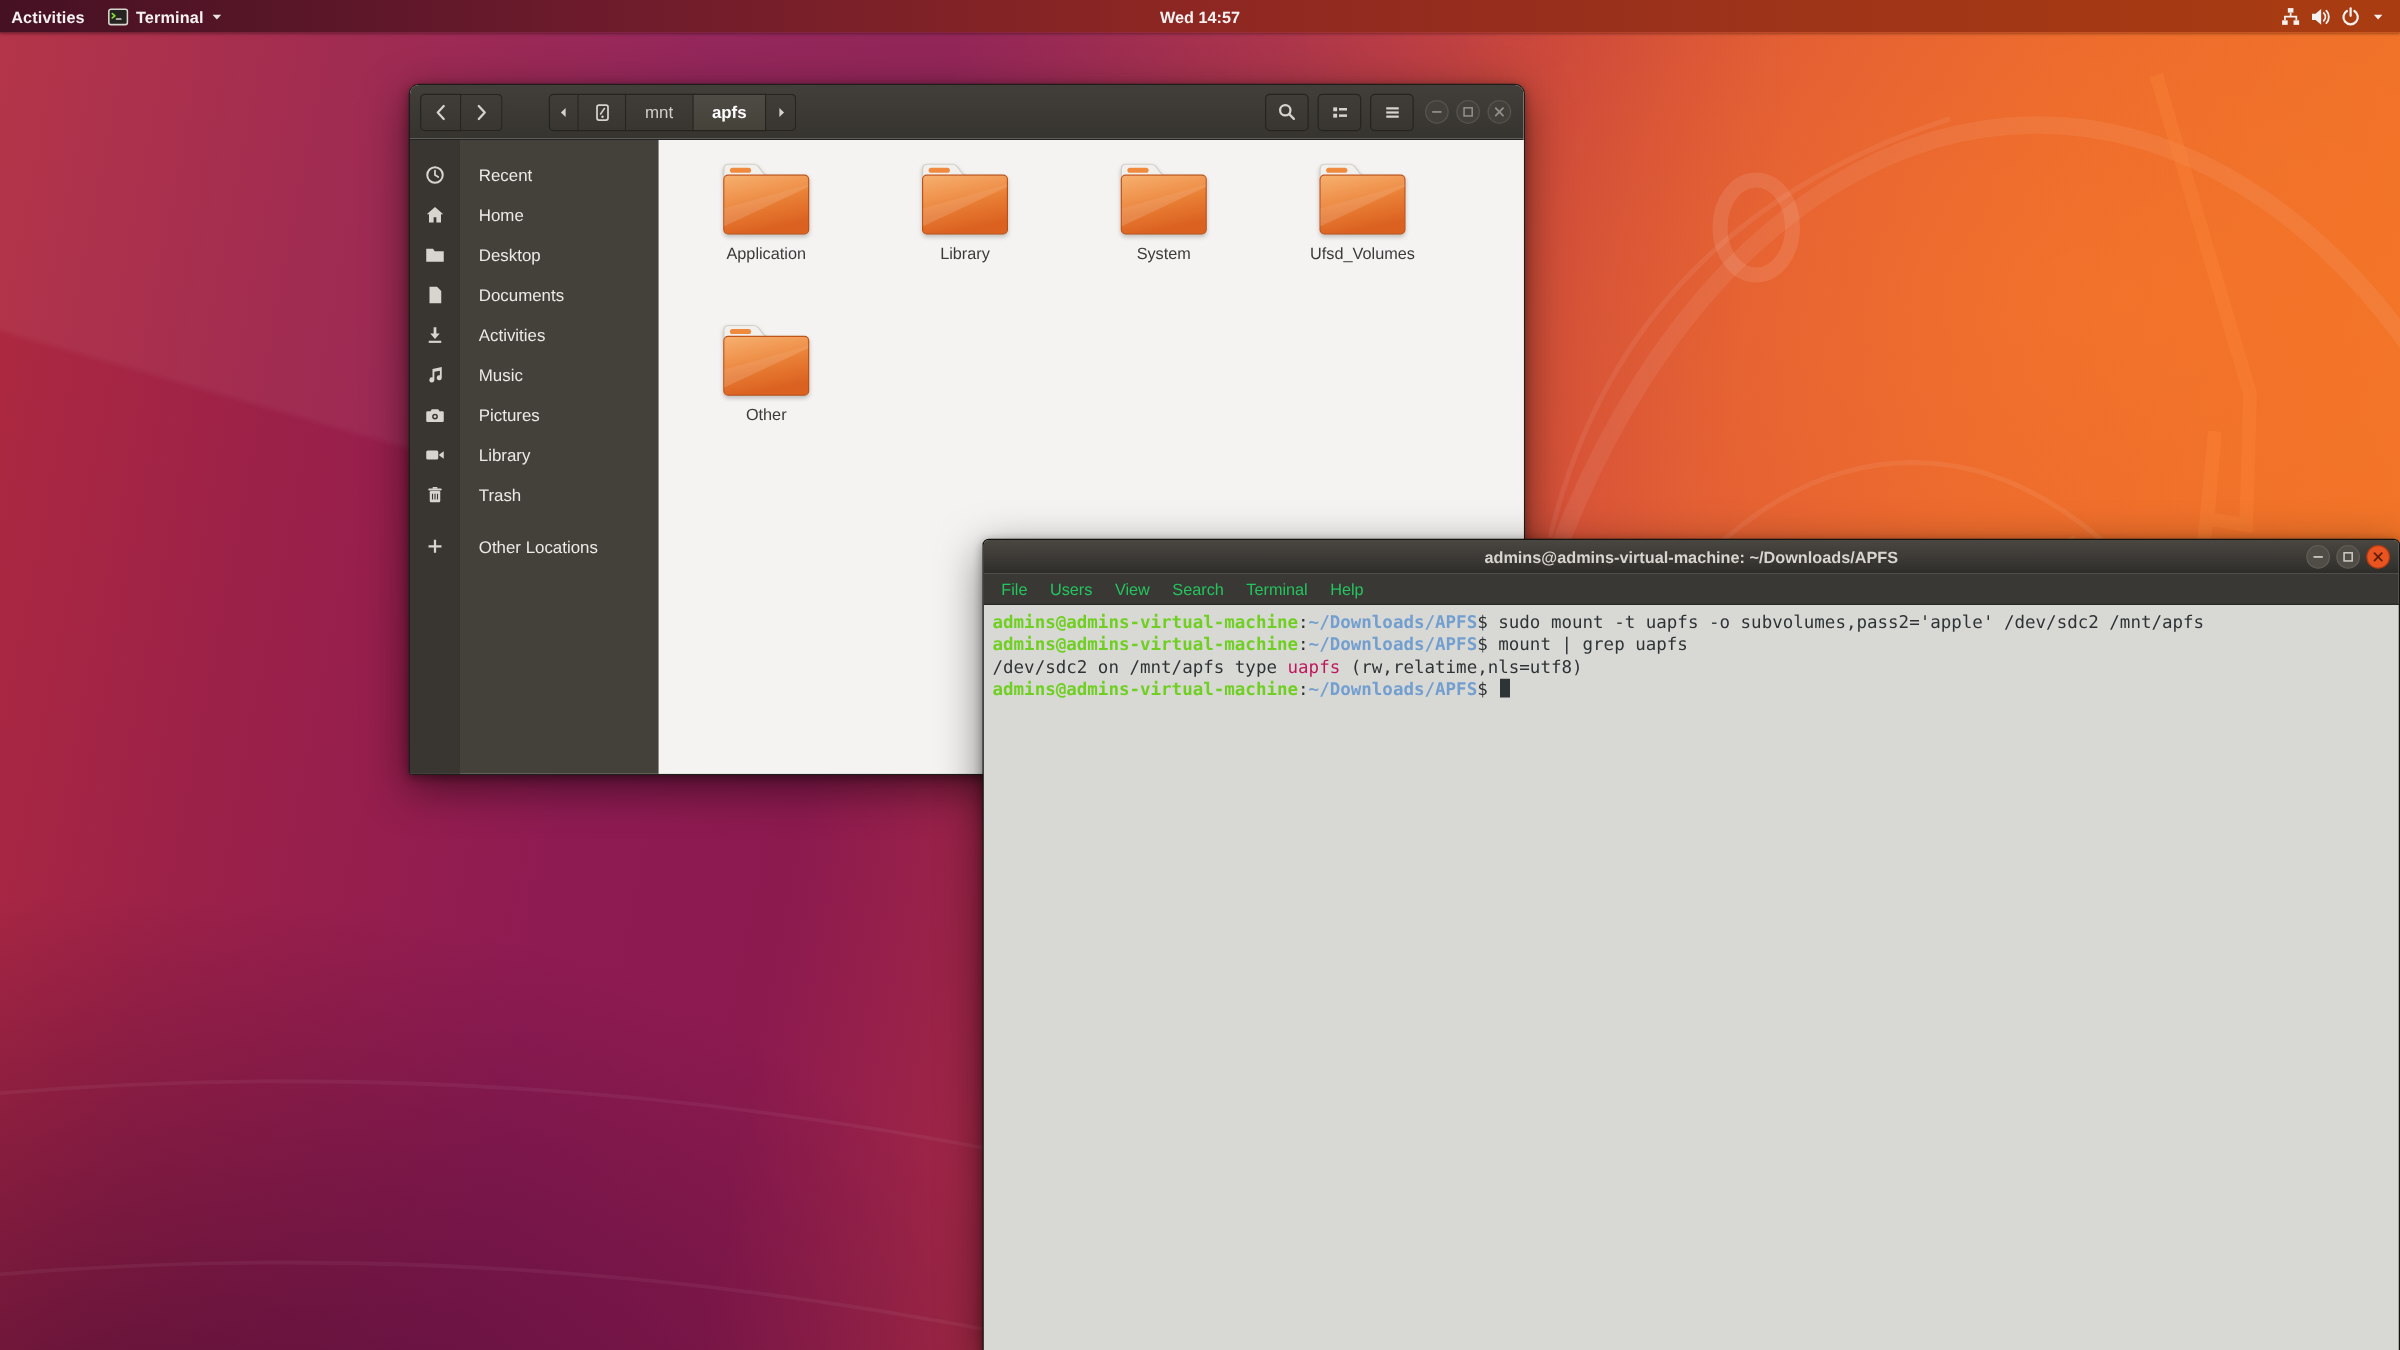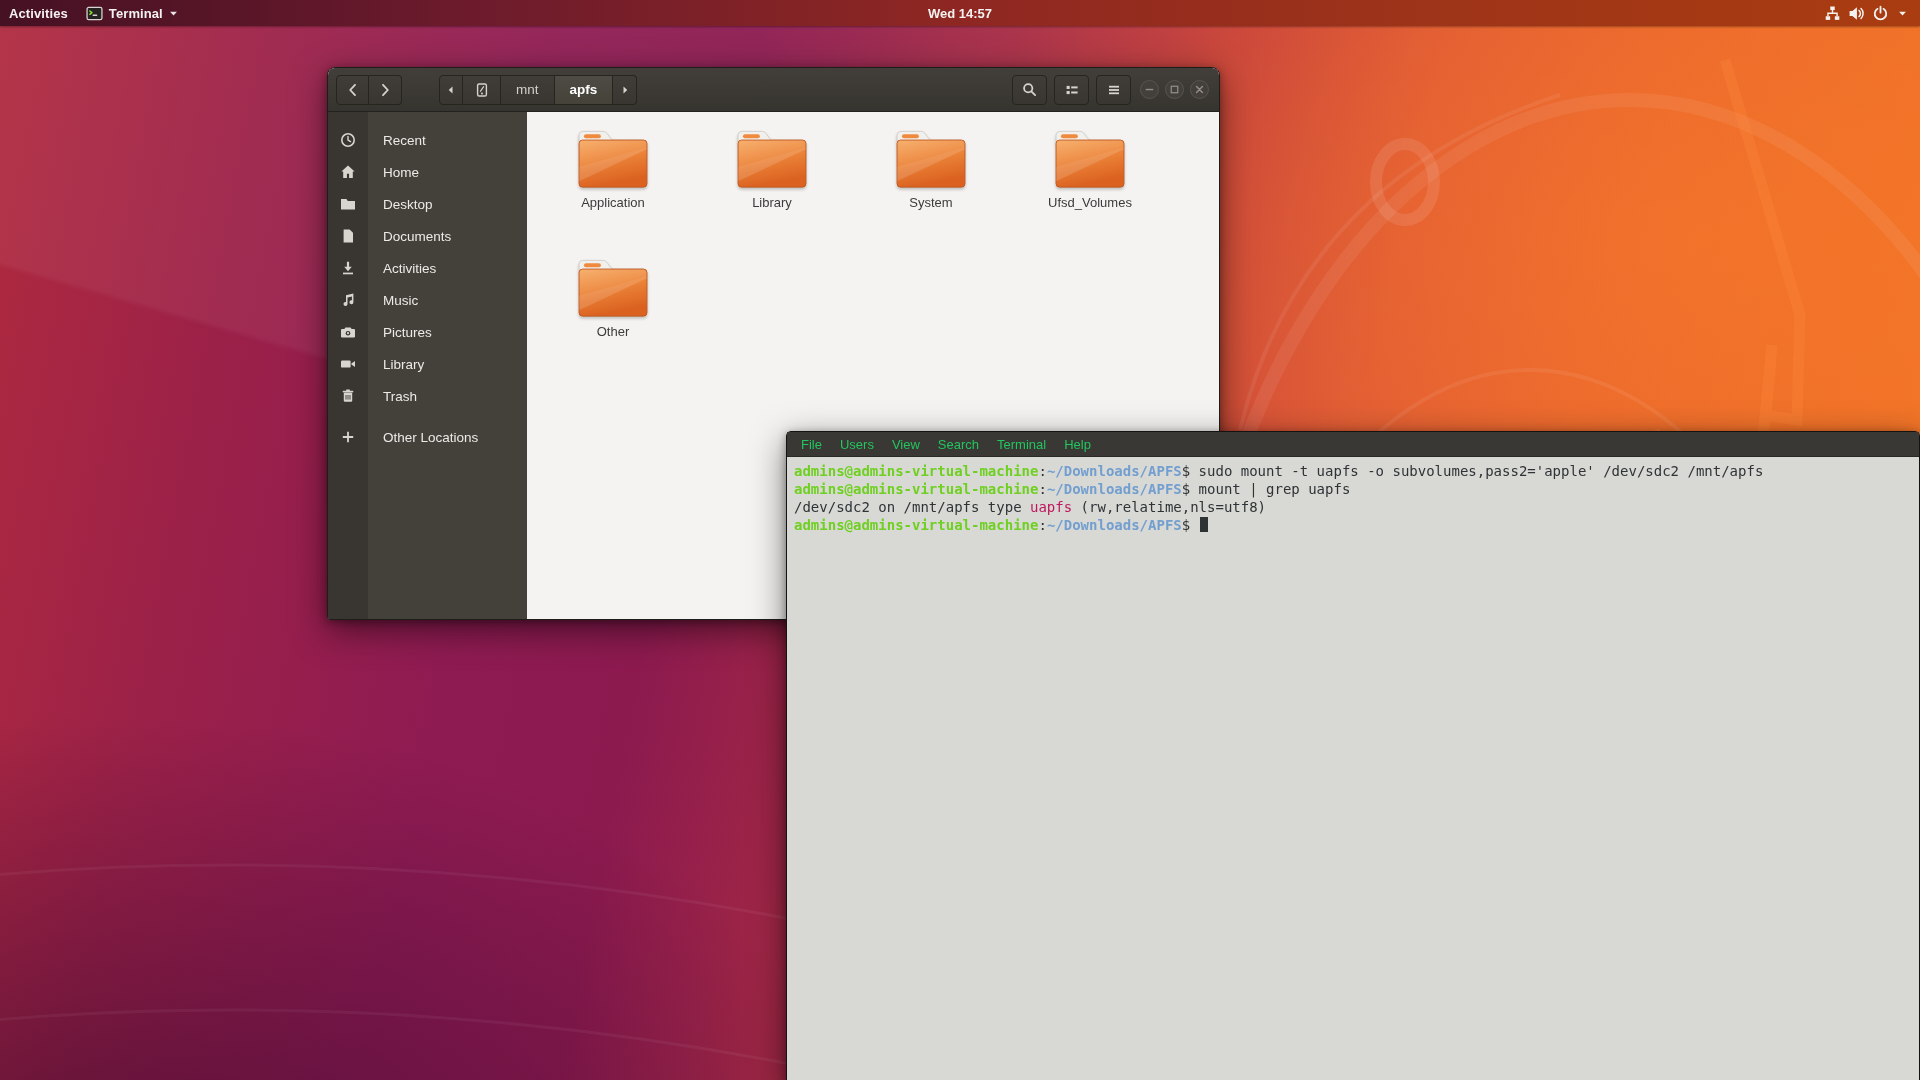--- a/index.html
+++ b/index.html
@@ -482,20 +482,46 @@
   </g>
               </svg>
             </div>
             <div class="folder-label">Other</div>
           </div>
         </div>
     </div>
   </div>
 
   <div class="win terminal-window">
+    <div class="t-titlebar">
+      <span class="t-title">admins@admins-virtual-machine: ~/Downloads/APFS</span>
+      <div class="t-ctls" id="term-ctls">
+          <div class="t-ctl">
+            <span>
+              <svg width="13" height="13" viewBox="0 0 16 16">
+                <rect x="3.4" y="7.2" width="9.2" height="1.7" fill="currentColor"></rect>
+              </svg>
+            </span>
+          </div>
+          <div class="t-ctl">
+            <span>
+              <svg width="13" height="13" viewBox="0 0 16 16">
+                <rect x="4" y="4" width="8" height="8" fill="none" stroke="currentColor" stroke-width="1.5"></rect>
+              </svg>
+            </span>
+          </div>
+          <div class="t-ctl close">
+            <span>
+              <svg width="13" height="13" viewBox="0 0 16 16">
+                <path d="M4.4 4.4l7.2 7.2M11.6 4.4l-7.2 7.2" stroke="currentColor" stroke-width="1.8" stroke-linecap="round"></path>
+              </svg>
+            </span>
+          </div>
+        </div>
+    </div>
     <div class="t-menubar" id="t-menu">
         <span class="t-menu-item">File</span>
         <span class="t-menu-item">Users</span>
         <span class="t-menu-item">View</span>
         <span class="t-menu-item">Search</span>
         <span class="t-menu-item">Terminal</span>
         <span class="t-menu-item">Help</span>
       </div>
     <div class="t-content" id="t-lines"><div class="t-line"><span class="t-green">admins@admins-virtual-machine</span><span class="t-fg">:</span><span class="t-blue">~/Downloads/APFS</span><span class="t-fg">$ sudo mount -t uapfs -o subvolumes,pass2='apple' /dev/sdc2 /mnt/apfs</span></div><div class="t-line"><span class="t-green">admins@admins-virtual-machine</span><span class="t-fg">:</span><span class="t-blue">~/Downloads/APFS</span><span class="t-fg">$ mount | grep uapfs</span></div><div class="t-line"><span class="t-fg">/dev/sdc2 on /mnt/apfs type </span><span class="t-red">uapfs</span><span class="t-fg"> (rw,relatime,nls=utf8)</span></div><div class="t-line"><span class="t-green">admins@admins-virtual-machine</span><span class="t-fg">:</span><span class="t-blue">~/Downloads/APFS</span><span class="t-fg">$ </span><span class="t-cursor"></span></div></div>
   </div>

